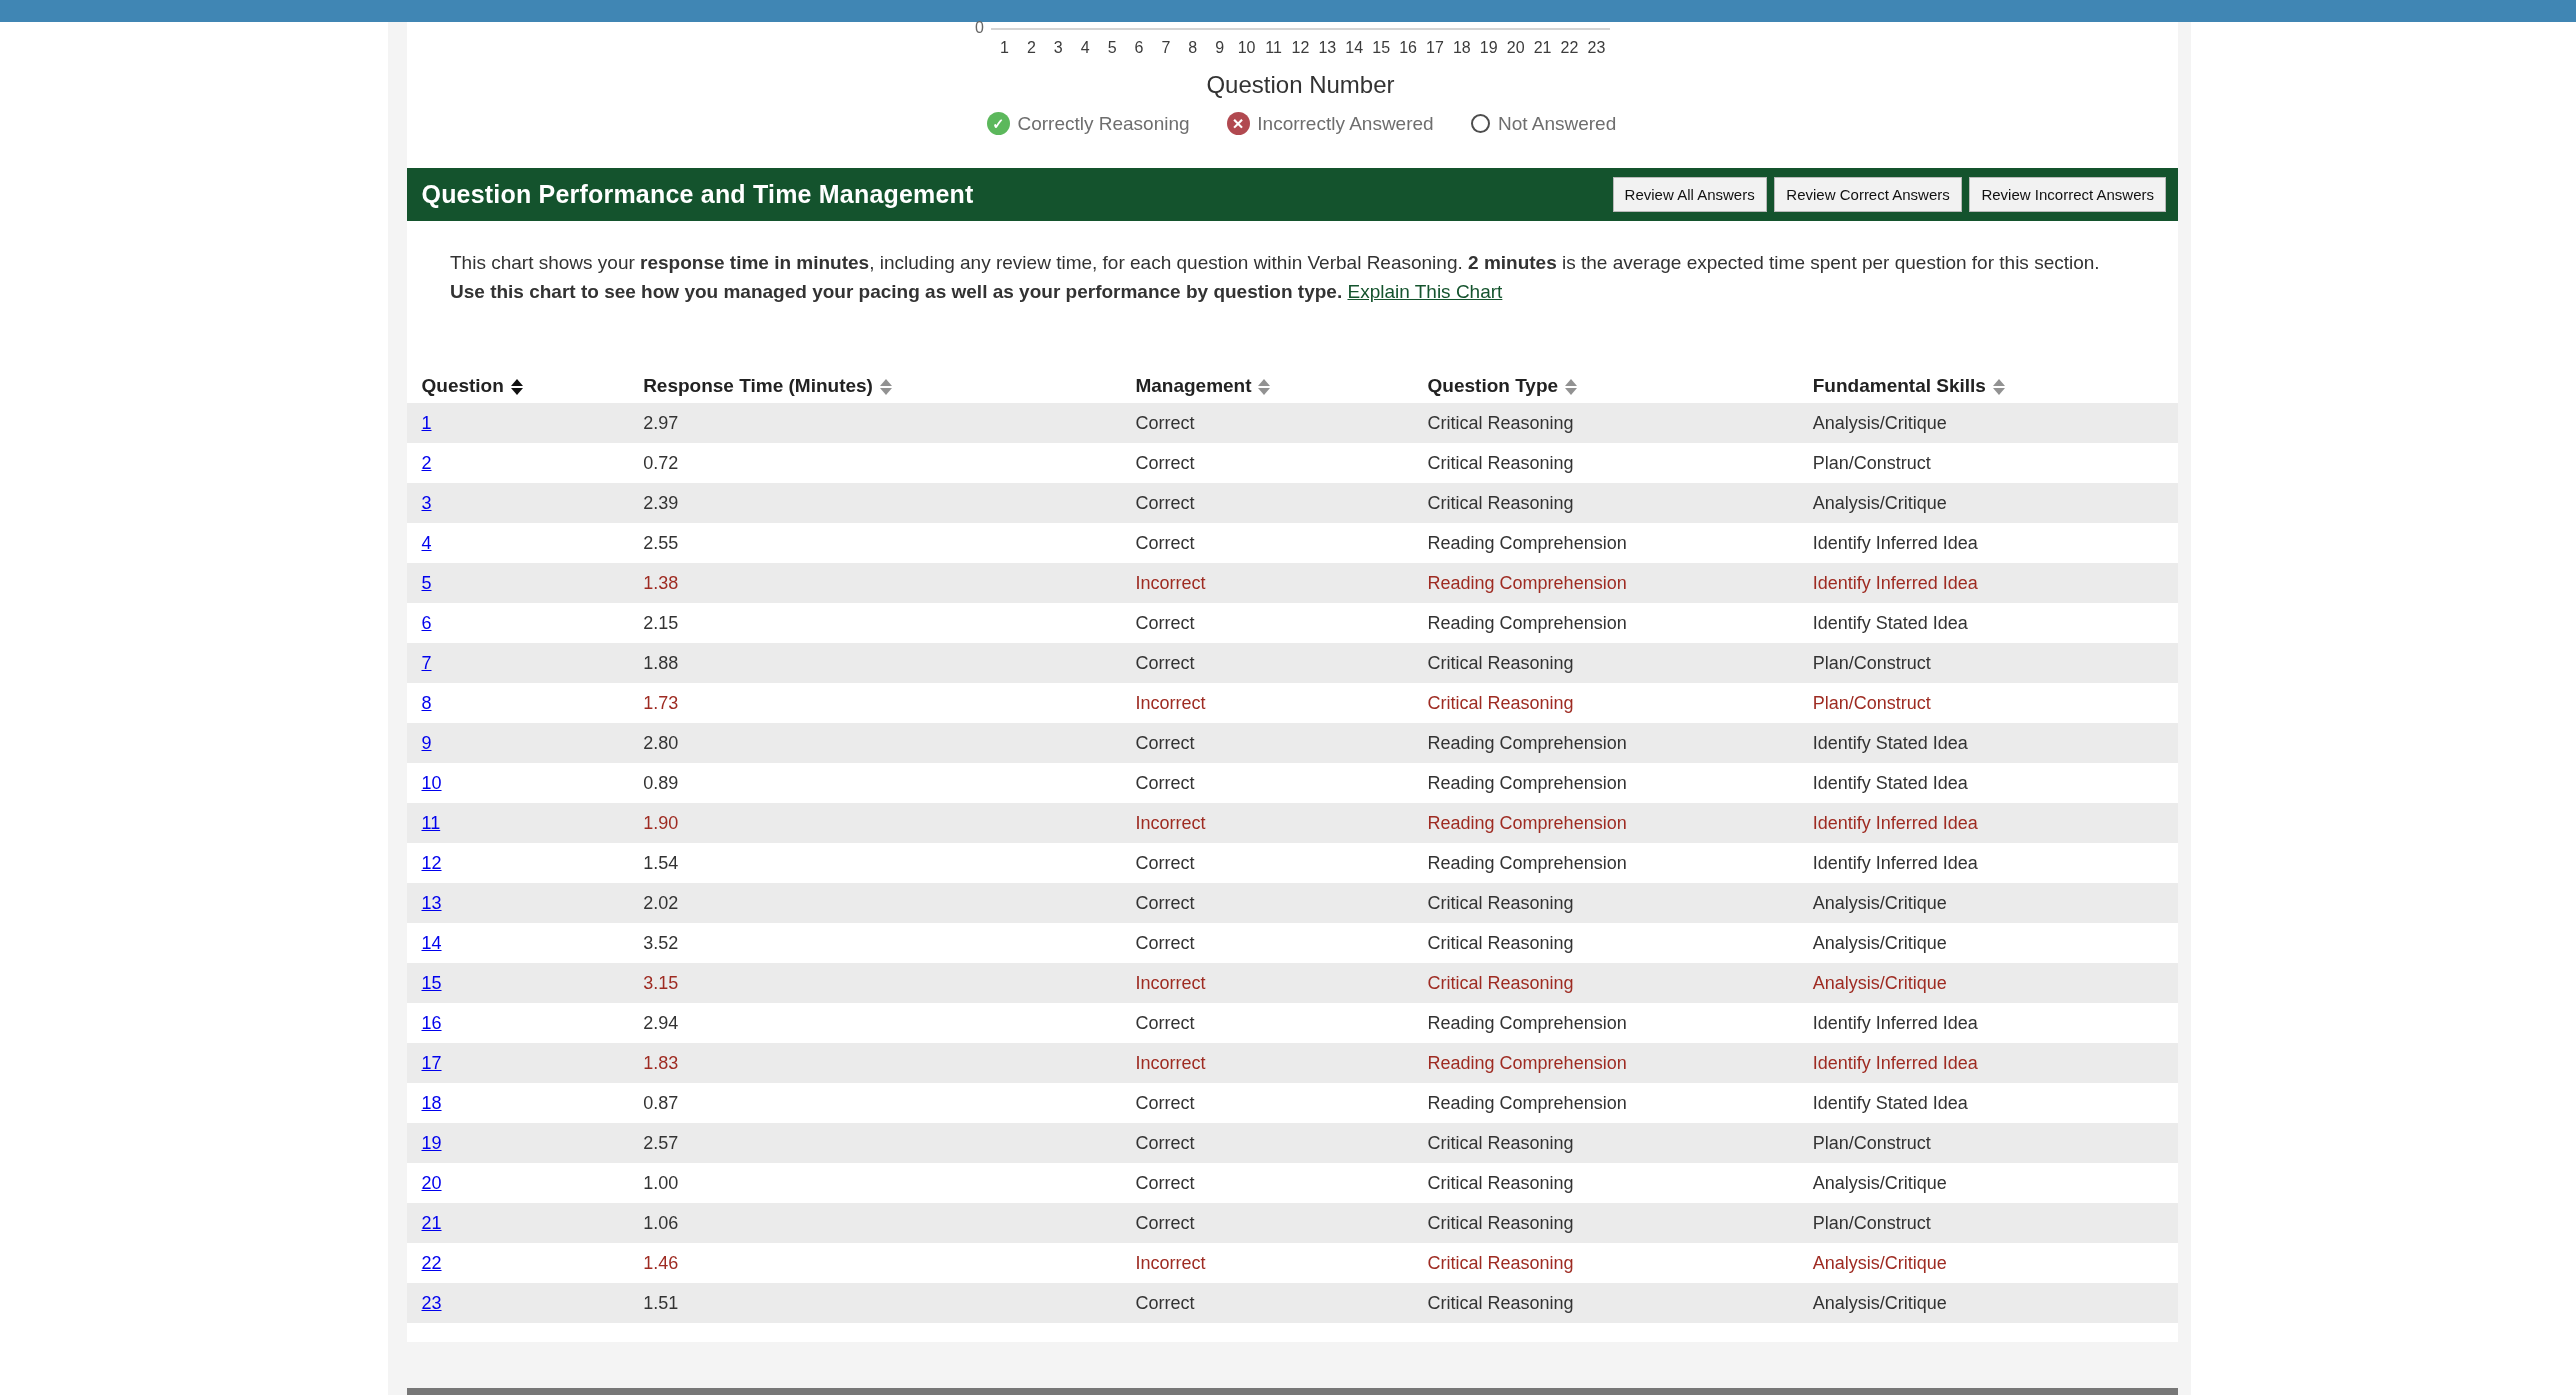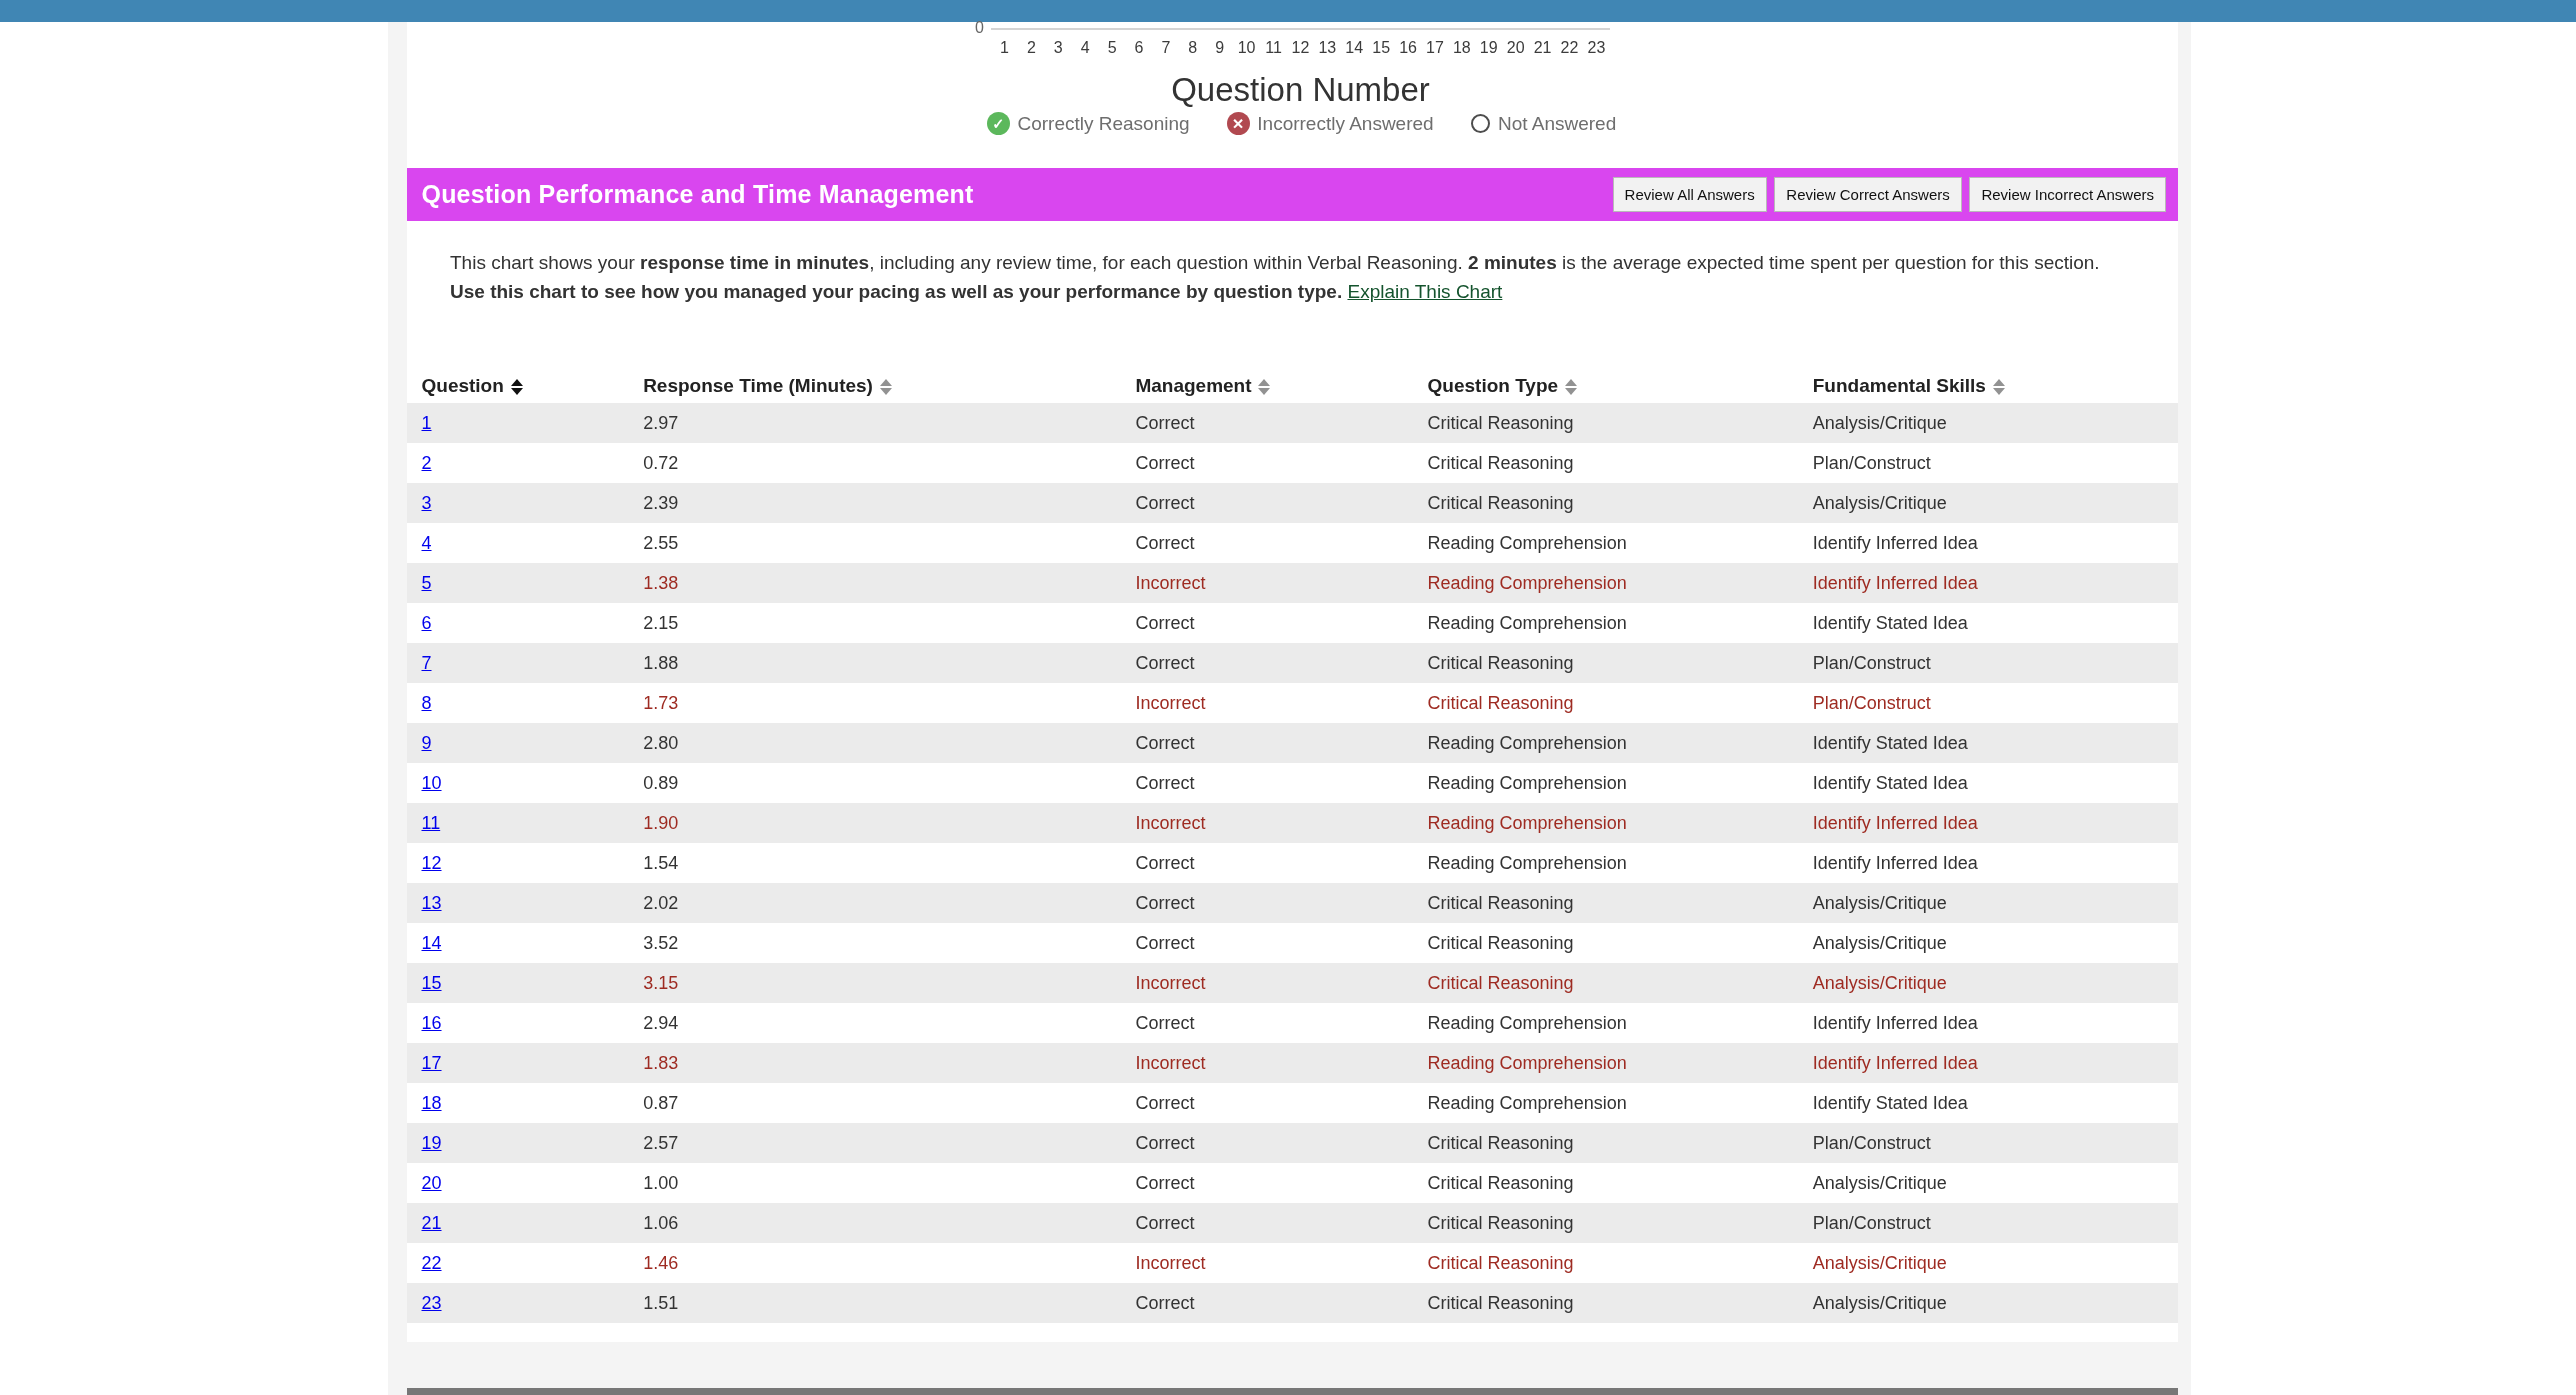--- a/index.html
+++ b/index.html
@@ -13,31 +13,31 @@
   .card { position: absolute; left: 19px; top: 0; width: 1771px; height: 1320px; background: #ffffff; }
 
   
   .chart-area { position: relative; height: 146px; }
   .axis-line { position: absolute; left: 584px; top: 6px; width: 619px; height: 1.7px; background: #d4d4d4; }
   .zero-label { position: absolute; left: 545px; top: -2.6px; width: 32px; text-align: right;
     font-size: 16px; color: #666; }
   .x-tick-row { position: absolute; left: 584px; top: 17px; width: 619px; display: flex; }
   .x-tick-row .tick { flex: 1 1 0; text-align: center; font-size: 16px; color: #3c3c3c; }
   .x-axis-label { position: absolute; left: 584px; top: 49px; width: 619px; text-align: center;
-    font-size: 33px; color: #333; }
+    font-size: 24px; color: #333; }
   .legend { position: absolute; left: 298px; top: 90px; width: 1193px; display: flex;
     justify-content: center; align-items: center; gap: 37px; }
   .legend-item { display: flex; align-items: center; gap: 7.7px; font-size: 19px; color: #6e6e6e; }
   .icon-circle { width: 23px; height: 23px; border-radius: 50%; display: flex; align-items: center;
     justify-content: center; color: #fff; font-size: 14.5px; font-weight: bold; flex: none; }
   .icon-open { width: 19.6px; height: 19.6px; border-radius: 50%; border: 2.6px solid #4d4d4d;
     background: #fff; flex: none; }
 
   
-  .section-header { height: 53px; background: #d946ef; display: flex; align-items: center;
+  .section-header { height: 53px; background: #14532d; display: flex; align-items: center;
     justify-content: space-between; padding: 0 12px 0 14.5px; }
   .section-title { color: #ffffff; font-size: 25px; font-weight: bold; letter-spacing: 0.2px; }
   .button-group { display: flex; gap: 7.7px; }
   .review-btn { font-family: "Liberation Sans", sans-serif; font-size: 15px; color: #111;
     background: #f2f2f2; border: 0.9px solid #b9b9b9; padding: 7.7px 11px; cursor: pointer; white-space: nowrap; }
 
   
   .description { margin: 28px 48px 0 43px; font-size: 19px; color: #333; line-height: 1.5; max-width: 1691px; }
   .description b { font-weight: bold; }
   .explain-link { color: #14532d; text-decoration: underline; cursor: pointer; }

